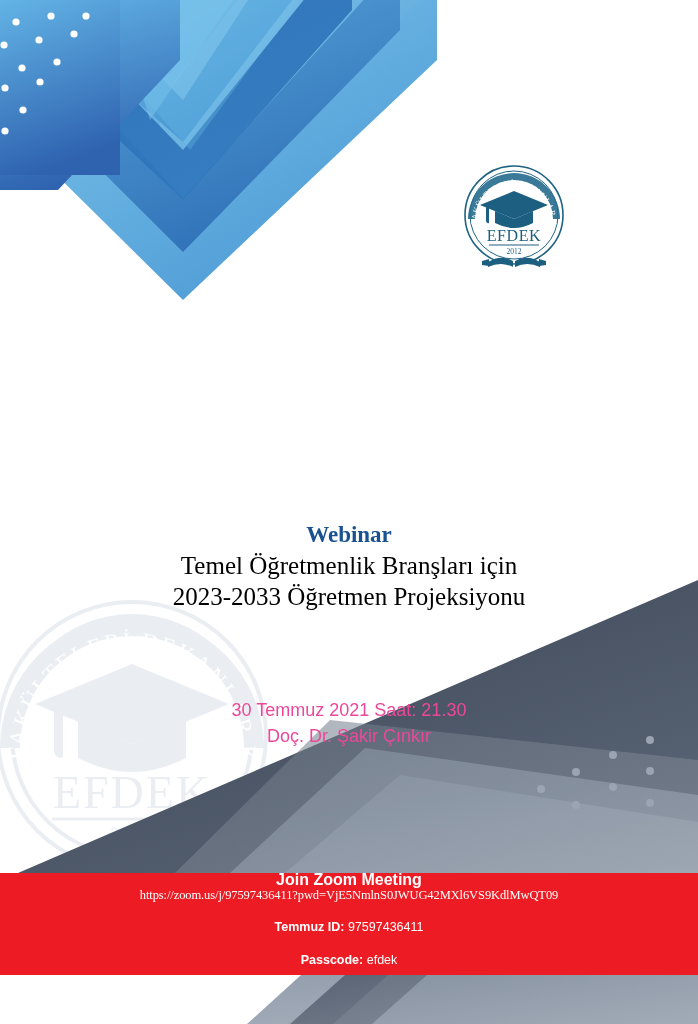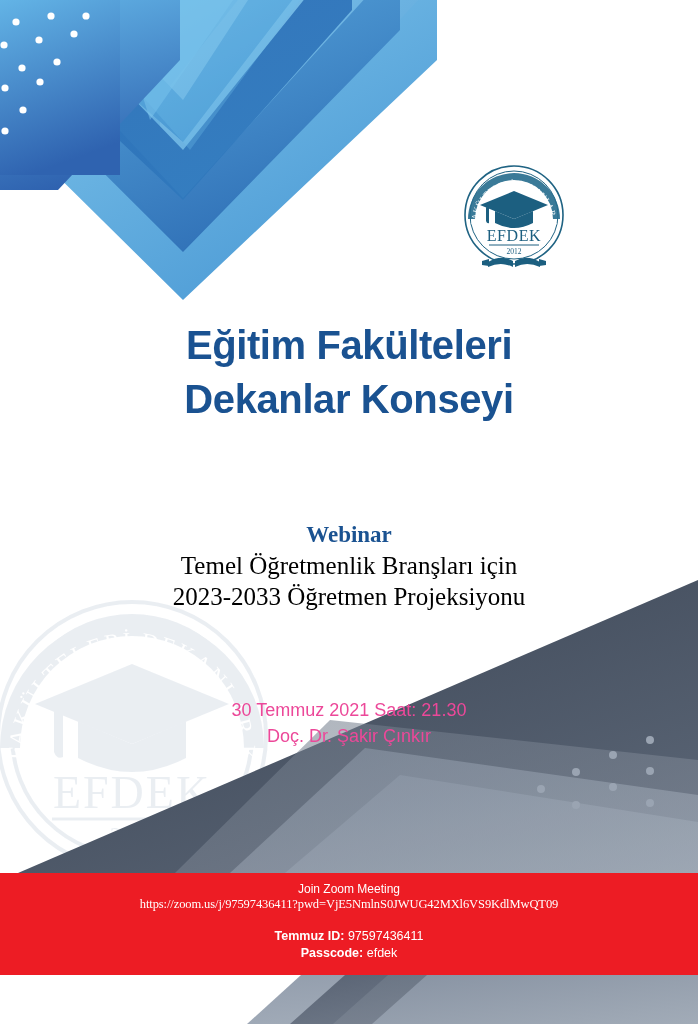--- a/index.html
+++ b/index.html
@@ -72,36 +72,35 @@
   
   #zoom-band {
     position:absolute; left:0; top:873px; width:698px; height:102px;
     background:#ed1c24;
     text-align:center;
     color:#ffffff;
     z-index:6;
   }
   .zb-head {
     font-family:"Liberation Sans", sans-serif;
-    font-weight:normal; font-size:12px; line-height:14px;
-    padding-top:9px;
+    font-weight:bold; font-size:16px; line-height:14px;
   }
   .zb-url {
     font-family:Liberation Serif, serif;
     font-weight:normal; font-size:12.5px; line-height:17px;
     letter-spacing:-0.1px;
   }
   .zb-id {
     font-family:"Liberation Sans", sans-serif;
     font-size:12.5px; line-height:17px;
     padding-top:15px;
   }
   .zb-pass {
     font-family:"Liberation Sans", sans-serif;
-    font-size:12.5px; line-height:17px;
+    font-size:12.5px; line-height:17px;margin-top:16px;
   }
   .zb-id b, .zb-pass b { font-weight:bold; }
 </style>
 </head>
 <body>
 
 <div id="poster">
 
   <svg class="layer" id="deco-top" viewBox="0 0 698 300">
     <defs>
@@ -219,24 +218,20 @@
       <text x="150" y="222" text-anchor="middle" font-family="'Liberation Serif', serif" font-size="46" fill="#3a5f88" letter-spacing="2">EFDEK</text>
       <line x1="70" y1="233" x2="230" y2="233" stroke="#3a5f88" stroke-width="3"></line>
       <text x="150" y="256" text-anchor="middle" font-family="'Liberation Serif', serif" font-size="22" fill="#3a5f88">2012</text>
       <g fill="#3a5f88">
         <path d="M62,283 Q104,257 146,279 L146,296 Q104,276 62,296 Z"></path>
         <path d="M238,283 Q196,257 154,279 L154,296 Q196,276 238,296 Z"></path>
       </g>
     </g>
   </svg>
 
-  <div id="title-block">
-    <div class="title-line">Eğitim Fakülteleri</div>
-    <div class="title-line">Dekanlar Konseyi</div>
-  </div>
 
   <div id="subtitle-block">
     <div class="sub-webinar">Webinar</div>
     <div class="sub-line">Temel Öğretmenlik Branşları için</div>
     <div class="sub-line">2023-2033 Öğretmen Projeksiyonu</div>
   </div>
 
   <svg class="layer" id="deco-bottom" viewBox="0 0 698 464">
     <defs>
       <linearGradient id="sA" x1="0.2" y1="0" x2="1" y2="1">

